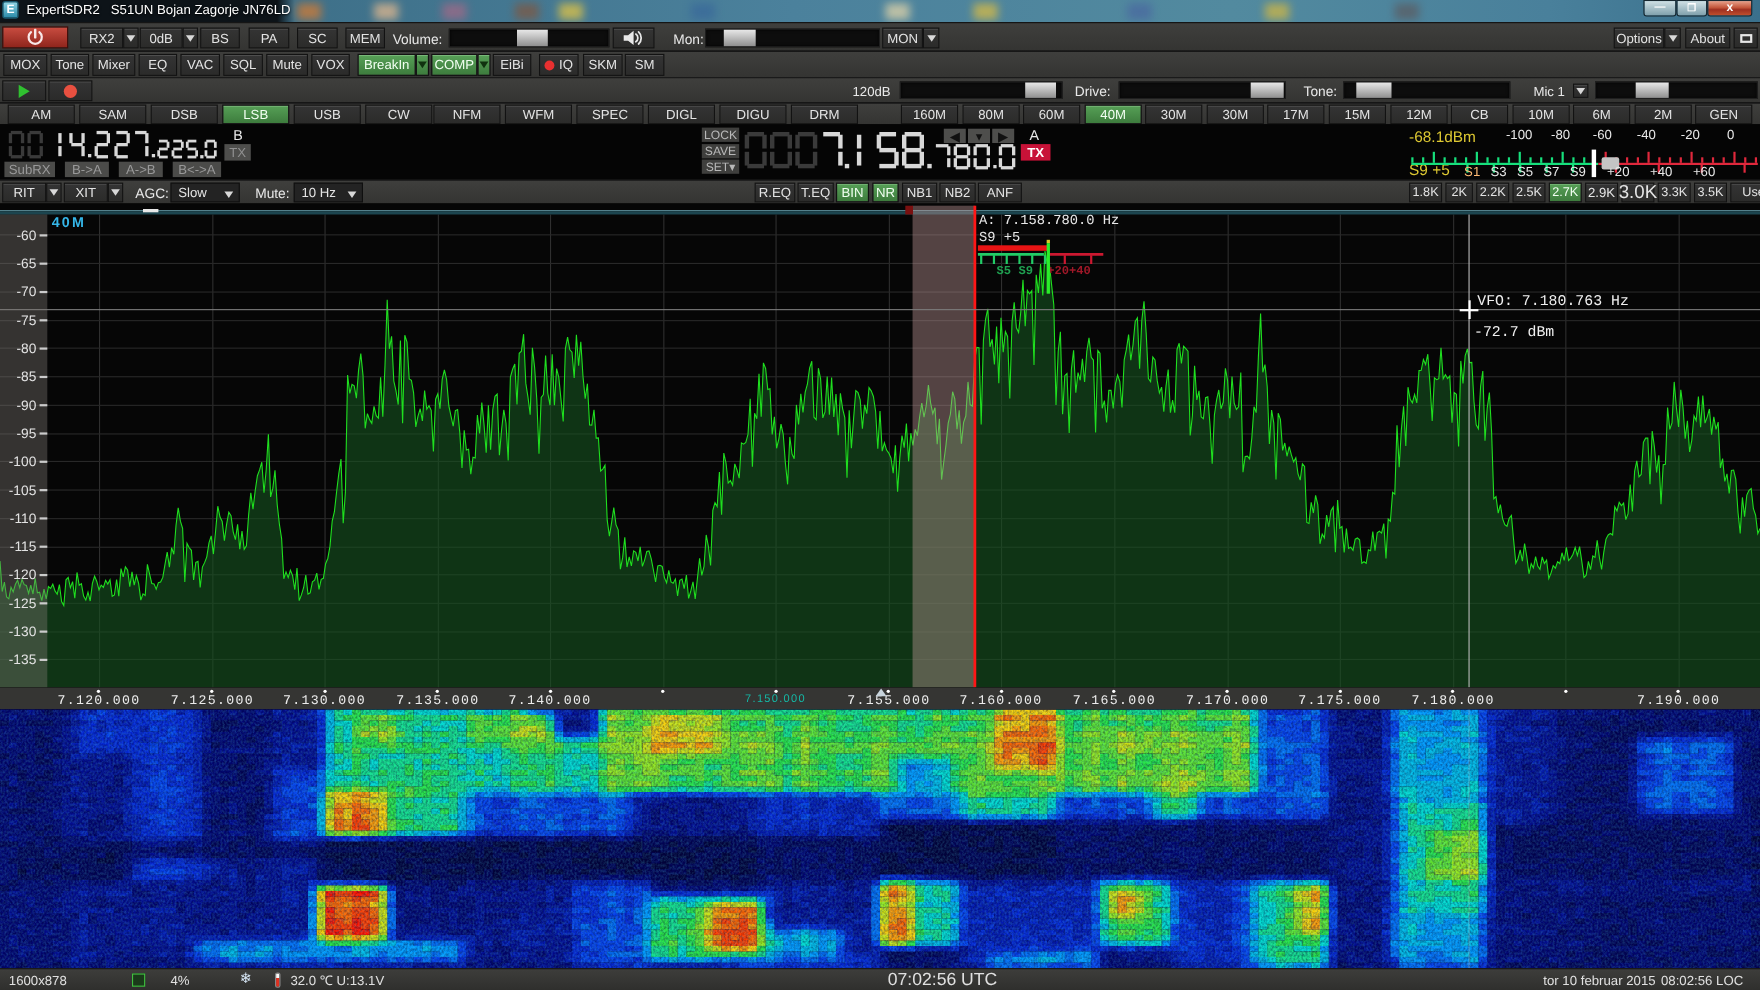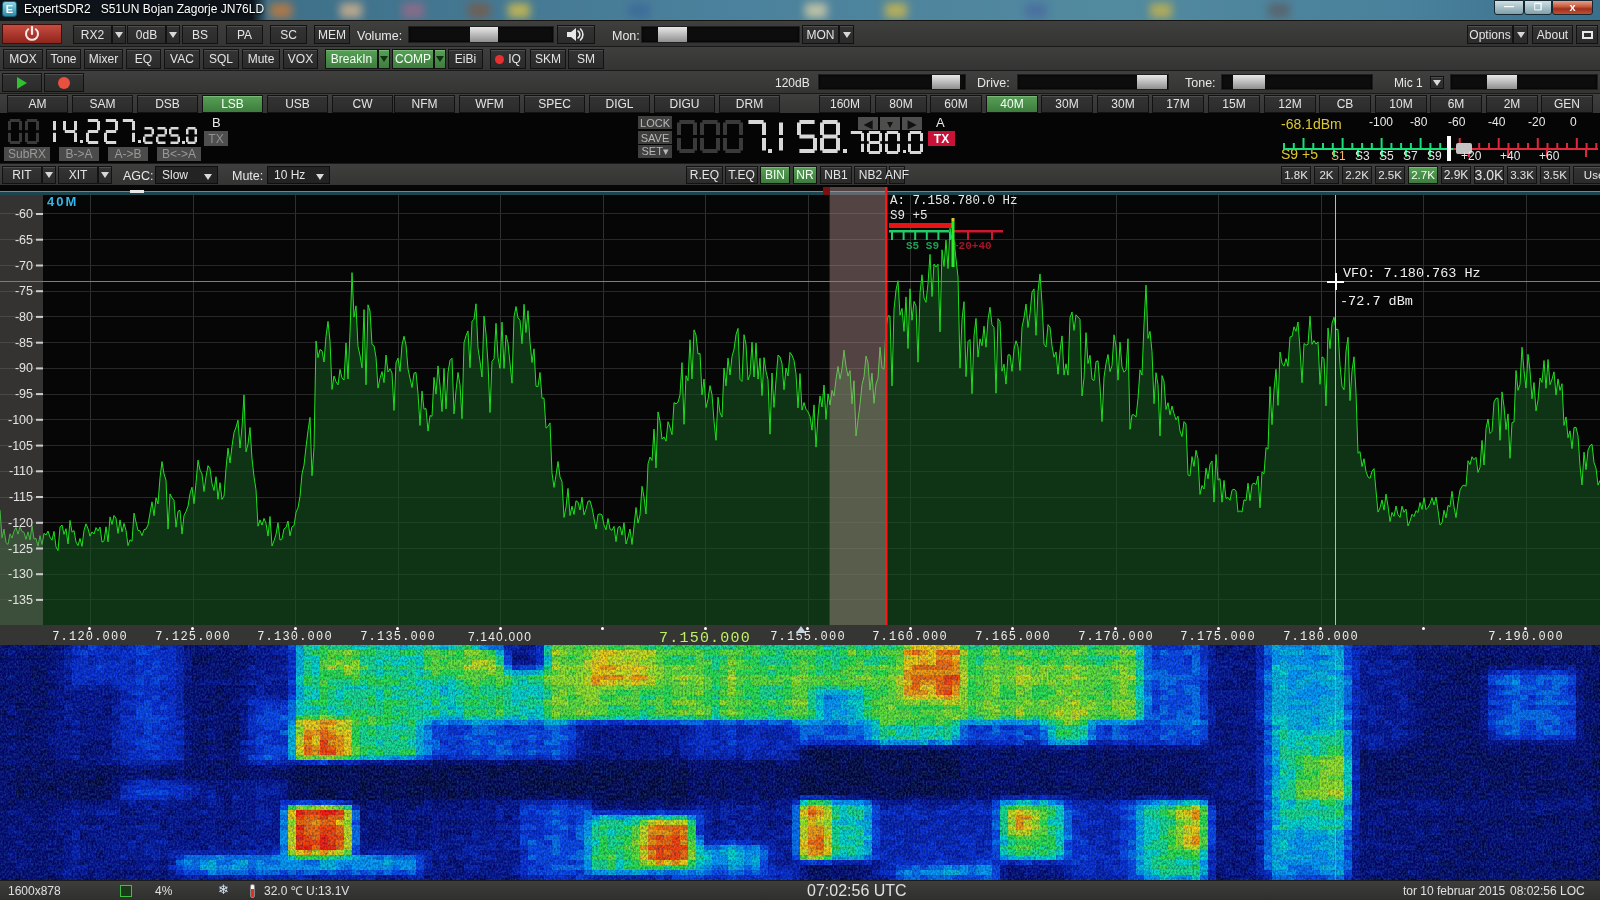--- a/index.html
+++ b/index.html
@@ -342,28 +342,28 @@
     <div class="lb" style="left:123px;top:5px;font-size:12.5px;color:#e8e8e8">AGC:</div>
     <div class="cb" style="left:155px;top:2px;width:63px;height:18px">Slow</div>
     <div class="lb" style="left:232px;top:5px;font-size:12.5px;color:#e8e8e8">Mute:</div>
     <div class="cb" style="left:267px;top:2px;width:63px;height:18px">10 Hz</div>
     <div class="b" style="left:686px;top:2px;width:37px;height:18px;font-size:12px">R.EQ</div>
     <div class="b" style="left:725px;top:2px;width:33px;height:18px;font-size:12px">T.EQ</div>
     <div class="b g" style="left:760px;top:2px;width:30px;height:18px;font-size:12px">BIN</div>
     <div class="b g" style="left:793px;top:2px;width:24px;height:18px;font-size:12px">NR</div>
     <div class="b" style="left:820px;top:2px;width:32px;height:18px;font-size:12px">NB1</div>
     <div class="b" style="left:854px;top:2px;width:33px;height:18px;font-size:12px">NB2</div>
-    <div class="b" style="left:889px;top:2px;width:16px;height:18px;font-size:12px">ANF</div>
+    <div class="b" style="left:889px;top:2px;width:40px;height:18px;font-size:12px">ANF</div>
     <div class="b" style="left:1281px;top:2px;width:30px;height:18px;font-size:11.5px">1.8K</div>
     <div class="b" style="left:1314px;top:2px;width:25px;height:18px;font-size:11.5px">2K</div>
     <div class="b" style="left:1342px;top:2px;width:30px;height:18px;font-size:11.5px">2.2K</div>
     <div class="b" style="left:1375px;top:2px;width:30px;height:18px;font-size:11.5px">2.5K</div>
     <div class="b g" style="left:1408px;top:2px;width:30px;height:18px;font-size:11.5px">2.7K</div>
     <div class="b" style="left:1441px;top:2px;width:30px;height:18px;font-size:12px">2.9K</div>
-    <div class="b" style="left:1474px;top:2px;width:30px;height:18px;font-size:14px">3.0K</div>
+    <div class="b" style="left:1474px;top:2px;width:30px;height:18px;font-size:17px">3.0K</div>
     <div class="b" style="left:1507px;top:2px;width:30px;height:18px;font-size:11.5px">3.3K</div>
     <div class="b" style="left:1540px;top:2px;width:30px;height:18px;font-size:11.5px">3.5K</div>
     <div class="b" style="left:1573px;top:2px;width:46px;height:18px;font-size:11.5px">User</div>
   </div>
 <div style="position:absolute;left:0;top:185px;width:1600px;height:440px;background:#060606">
     <svg width="1600" height="440" style="position:absolute;left:0;top:0">
       <rect width="1600" height="440" fill="#060606"></rect>
       <rect x="90" y="10" width="1" height="430" fill="#2f2f2f"></rect>
       <rect x="193" y="10" width="1" height="430" fill="#2f2f2f"></rect>
       <rect x="295" y="10" width="1" height="430" fill="#2f2f2f"></rect>
@@ -467,25 +467,25 @@
 <div style="position:absolute;left:0;top:625px;width:1600px;height:20px;background:#353533">
     <div style="position:absolute;left:88px;top:2px;width:3px;height:3px;background:#fff;border-radius:50%"></div>
     <div style="position:absolute;left:90px;top:5px;transform:translateX(-50%);font-family:'Liberation Mono',monospace;font-size:12px;letter-spacing:1.2px;color:#ececec">7.120.000</div>
     <div style="position:absolute;left:191px;top:2px;width:3px;height:3px;background:#fff;border-radius:50%"></div>
     <div style="position:absolute;left:193px;top:5px;transform:translateX(-50%);font-family:'Liberation Mono',monospace;font-size:12px;letter-spacing:1.2px;color:#ececec">7.125.000</div>
     <div style="position:absolute;left:294px;top:2px;width:3px;height:3px;background:#fff;border-radius:50%"></div>
     <div style="position:absolute;left:295px;top:5px;transform:translateX(-50%);font-family:'Liberation Mono',monospace;font-size:12px;letter-spacing:1.2px;color:#ececec">7.130.000</div>
     <div style="position:absolute;left:396px;top:2px;width:3px;height:3px;background:#fff;border-radius:50%"></div>
     <div style="position:absolute;left:398px;top:5px;transform:translateX(-50%);font-family:'Liberation Mono',monospace;font-size:12px;letter-spacing:1.2px;color:#ececec">7.135.000</div>
     <div style="position:absolute;left:499px;top:2px;width:3px;height:3px;background:#fff;border-radius:50%"></div>
-    <div style="position:absolute;left:500px;top:5px;transform:translateX(-50%);font-family:Liberation Sans, sans-serif;font-size:12px;letter-spacing:1.2px;color:#ececec">7.140.000</div>
+    <div style="position:absolute;left:500px;top:5px;transform:translateX(-50%);font-family:Liberation Mono, monospace;font-size:12px;letter-spacing:1.2px;color:#ececec">7.140.000</div>
     <div style="position:absolute;left:601px;top:2px;width:3px;height:3px;background:#fff;border-radius:50%"></div>
     <div style="position:absolute;left:603px;top:19px;transform:translateX(-50%);font-family:'Liberation Mono',monospace;font-size:12px;letter-spacing:1.2px;color:#f0abfc">7.145.000</div>
     <div style="position:absolute;left:704px;top:2px;width:3px;height:3px;background:#fff;border-radius:50%"></div>
-    <div style="position:absolute;left:705px;top:5px;transform:translateX(-50%);font-family:Liberation Mono, monospace;font-size:15px;letter-spacing:1.2px;color:#bef264">7.150.000</div>
+    <div style="position:absolute;left:705px;top:5px;transform:translateX(-50%);font-family:Liberation Sans, sans-serif;font-size:10px;letter-spacing:1.2px;color:#14b8a6">7.150.000</div>
     <div style="position:absolute;left:806px;top:2px;width:3px;height:3px;background:#fff;border-radius:50%"></div>
     <div style="position:absolute;left:808px;top:5px;transform:translateX(-50%);font-family:'Liberation Mono',monospace;font-size:12px;letter-spacing:1.2px;color:#ececec">7.155.000</div>
     <div style="position:absolute;left:909px;top:2px;width:3px;height:3px;background:#fff;border-radius:50%"></div>
     <div style="position:absolute;left:910px;top:5px;transform:translateX(-50%);font-family:'Liberation Mono',monospace;font-size:12px;letter-spacing:1.2px;color:#ececec">7.160.000</div>
     <div style="position:absolute;left:1011px;top:2px;width:3px;height:3px;background:#fff;border-radius:50%"></div>
     <div style="position:absolute;left:1013px;top:5px;transform:translateX(-50%);font-family:'Liberation Mono',monospace;font-size:12px;letter-spacing:1.2px;color:#ececec">7.165.000</div>
     <div style="position:absolute;left:1114px;top:2px;width:3px;height:3px;background:#fff;border-radius:50%"></div>
     <div style="position:absolute;left:1116px;top:5px;transform:translateX(-50%);font-family:'Liberation Mono',monospace;font-size:12px;letter-spacing:1.2px;color:#ececec">7.170.000</div>
     <div style="position:absolute;left:1217px;top:2px;width:3px;height:3px;background:#fff;border-radius:50%"></div>
     <div style="position:absolute;left:1218px;top:5px;transform:translateX(-50%);font-family:'Liberation Mono',monospace;font-size:12px;letter-spacing:1.2px;color:#ececec">7.175.000</div>

